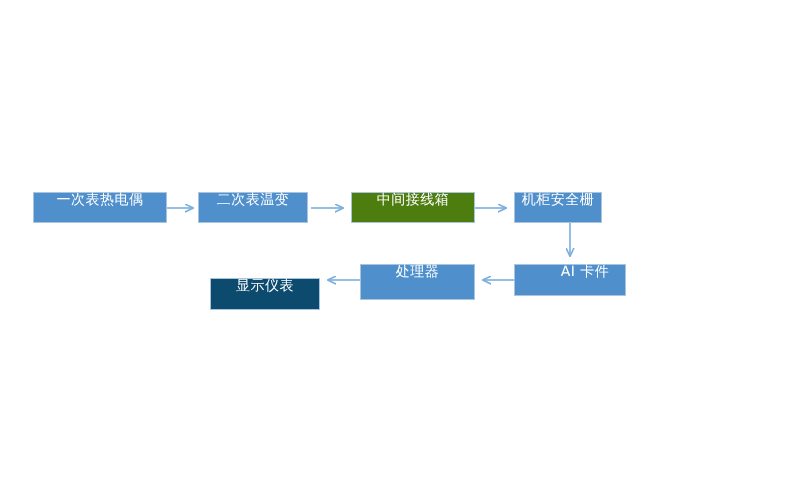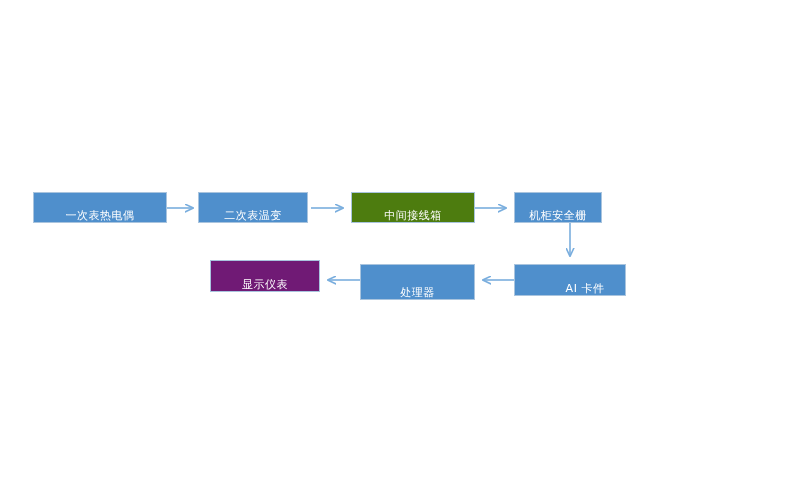--- a/index.html
+++ b/index.html
@@ -24,24 +24,24 @@
     top: 0;
     width: 800px;
     height: 500px;
   }
   .node {
     position: absolute;
     box-sizing: border-box;
     background: #4f8fcc;
     border: 1px solid #a9c4de;
     display: flex;
-    align-items: flex-end;
+    align-items: flex-start;
     justify-content: center;
     color: #ffffff;
-    font-size: 11px;
+    font-size: 14px;
     letter-spacing: 0.5px;
     line-height: 1;
     white-space: nowrap;
     text-rendering: geometricPrecision;
   }
   .node .node-label {
     display: block;
     padding-bottom: 1px;
   }
 </style>
@@ -87,17 +87,17 @@
   </div>
   <div class="node" id="node-n4" style="left: 514px; top: 192px; width: 88px; height: 31px; background: rgb(79, 143, 204); border-color: rgb(169, 196, 222); color: rgb(255, 255, 255);">
     <span class="node-label">机柜安全栅</span>
   </div>
   <div class="node" id="node-n5" style="left: 514px; top: 264px; width: 112px; height: 32px; background: rgb(79, 143, 204); border-color: rgb(169, 196, 222); color: rgb(255, 255, 255); padding-left: 30px;">
     <span class="node-label">AI 卡件</span>
   </div>
   <div class="node" id="node-n6" style="left: 360px; top: 264px; width: 115px; height: 36px; background: rgb(79, 143, 204); border-color: rgb(169, 196, 222); color: rgb(255, 255, 255);">
     <span class="node-label">处理器</span>
   </div>
-  <div class="node" id="node-n7" style="left: 210px; top: 260px; width: 110px; height: 32px; background: #701a75; border-color: rgb(169, 196, 222); color: rgb(255, 255, 255);">
+  <div class="node" id="node-n7" style="left: 210px; top: 278px; width: 110px; height: 32px; background: #0c4a6e; border-color: rgb(169, 196, 222); color: rgb(255, 255, 255);">
     <span class="node-label">显示仪表</span>
   </div>
 
 </div>
 
 </body></html>

